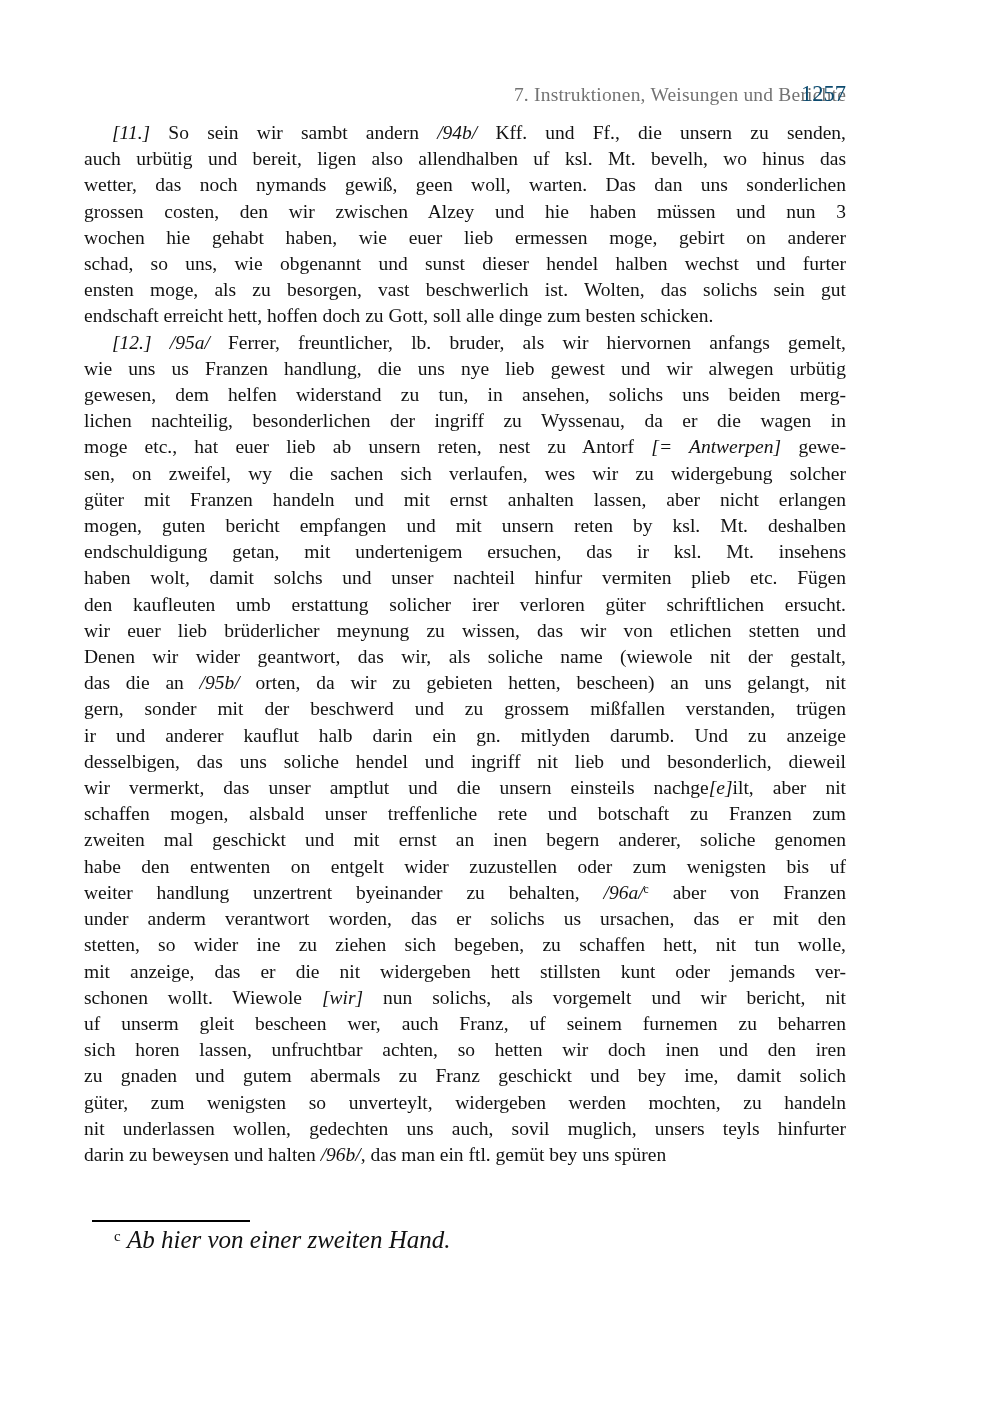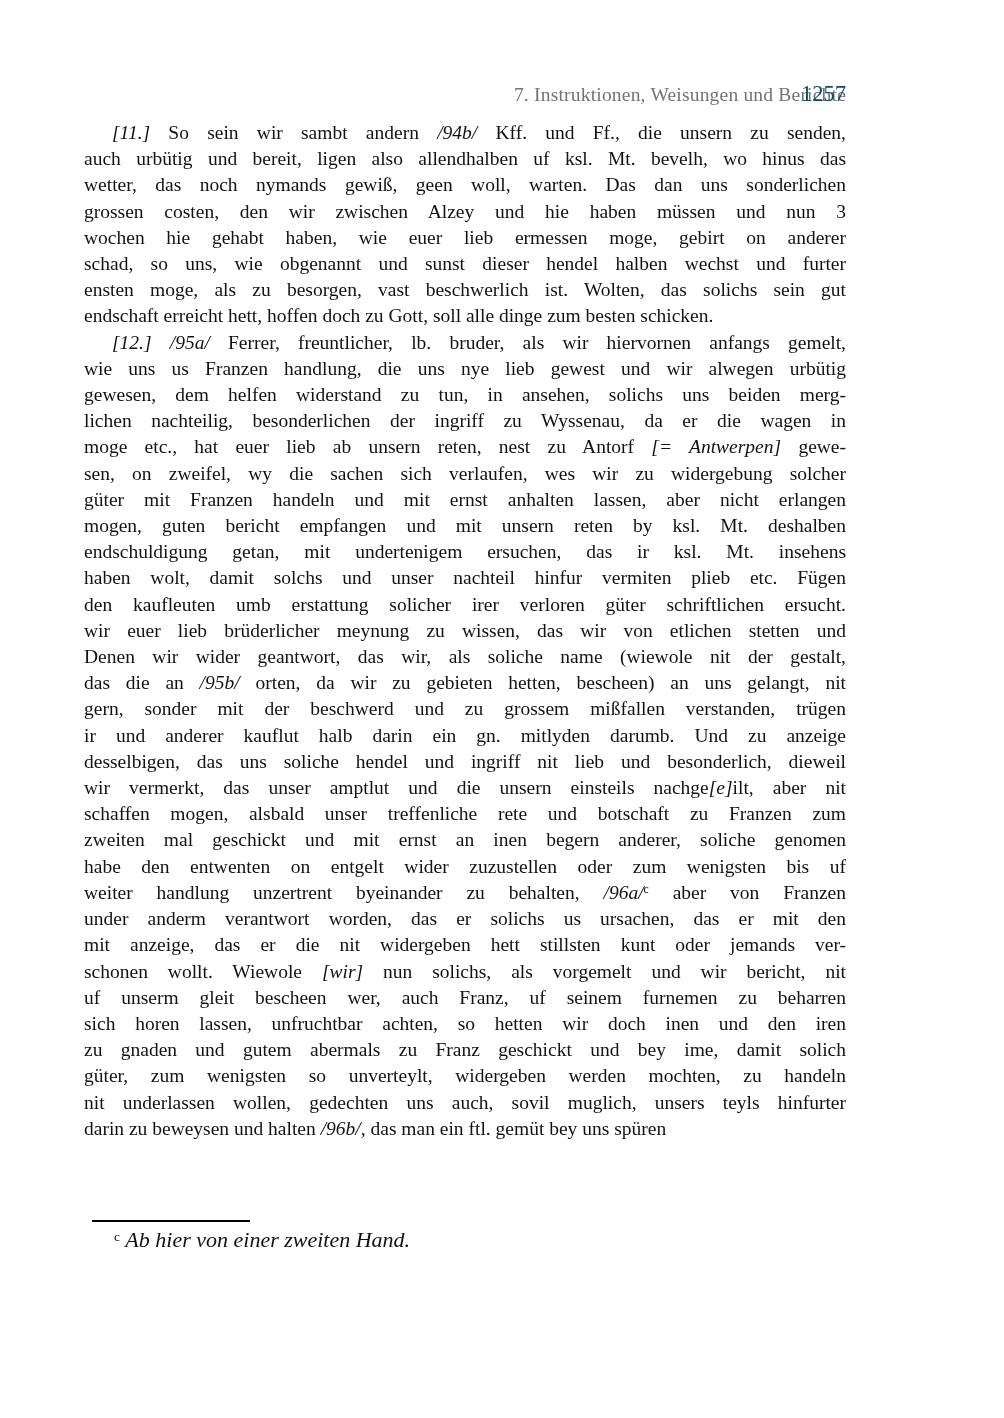--- a/index.html
+++ b/index.html
@@ -71,21 +71,21 @@
     width: 762px;
   }
   .footnote-rule {
     margin-left: 8px;
     width: 158px;
     border-top: 2px solid #000000;
   }
   .footnote-text {
     margin-top: 6px;
     padding-left: 30px;
-    font-size: 22px;
+    font-size: 25px;
     line-height: 24px;
   }
 </style>
 </head>
 <body>
 
 <div class="page">
 
   <div class="page-header">
     <div class="running-title">7. Instruktionen, Weisungen und Berichte</div>
@@ -120,20 +120,21 @@
         <div class="line"><span>das die an </span><span class="it">/95b/</span><span> orten, da wir zu gebieten hetten, bescheen) an uns gelangt, nit</span></div>
         <div class="line"><span>gern, sonder mit der beschwerd und zu grossem mißfallen verstanden, trügen</span></div>
         <div class="line"><span>ir und anderer kauflut halb darin ein gn. mitlyden darumb. Und zu anzeige</span></div>
         <div class="line"><span>desselbigen, das uns soliche hendel und ingriff nit lieb und besonderlich, dieweil</span></div>
         <div class="line"><span>wir vermerkt, das unser amptlut und die unsern einsteils nachge</span><span class="it">[e]</span><span>ilt, aber nit</span></div>
         <div class="line"><span>schaffen mogen, alsbald unser treffenliche rete und botschaft zu Franzen zum</span></div>
         <div class="line"><span>zweiten mal geschickt und mit ernst an inen begern anderer, soliche genomen</span></div>
         <div class="line"><span>habe den entwenten on entgelt wider zuzustellen oder zum wenigsten bis uf</span></div>
         <div class="line"><span>weiter handlung unzertrent byeinander zu behalten, </span><span class="it">/96a/</span><sup class="sup">c</sup><span> aber von Franzen</span></div>
         <div class="line"><span>under anderm verantwort worden, das er solichs us ursachen, das er mit den</span></div>
+        <div class="line"><span>stetten, so wider ine zu ziehen sich begeben, zu schaffen hett, nit tun wolle,</span></div>
         <div class="line"><span>mit anzeige, das er die nit widergeben hett stillsten kunt oder jemands ver-</span></div>
         <div class="line"><span>schonen wollt. Wiewole </span><span class="it">[wir]</span><span> nun solichs, als vorgemelt und wir bericht, nit</span></div>
         <div class="line"><span>uf unserm gleit bescheen wer, auch Franz, uf seinem furnemen zu beharren</span></div>
         <div class="line"><span>sich horen lassen, unfruchtbar achten, so hetten wir doch inen und den iren</span></div>
         <div class="line"><span>zu gnaden und gutem abermals zu Franz geschickt und bey ime, damit solich</span></div>
         <div class="line"><span>güter, zum wenigsten so unverteylt, widergeben werden mochten, zu handeln</span></div>
         <div class="line"><span>nit underlassen wollen, gedechten uns auch, sovil muglich, unsers teyls hinfurter</span></div>
         <div class="line line--end"><span>darin zu beweysen und halten </span><span class="it">/96b/</span><span>, das man ein ftl. gemüt bey uns spüren</span></div>
       </div>
     </div>

